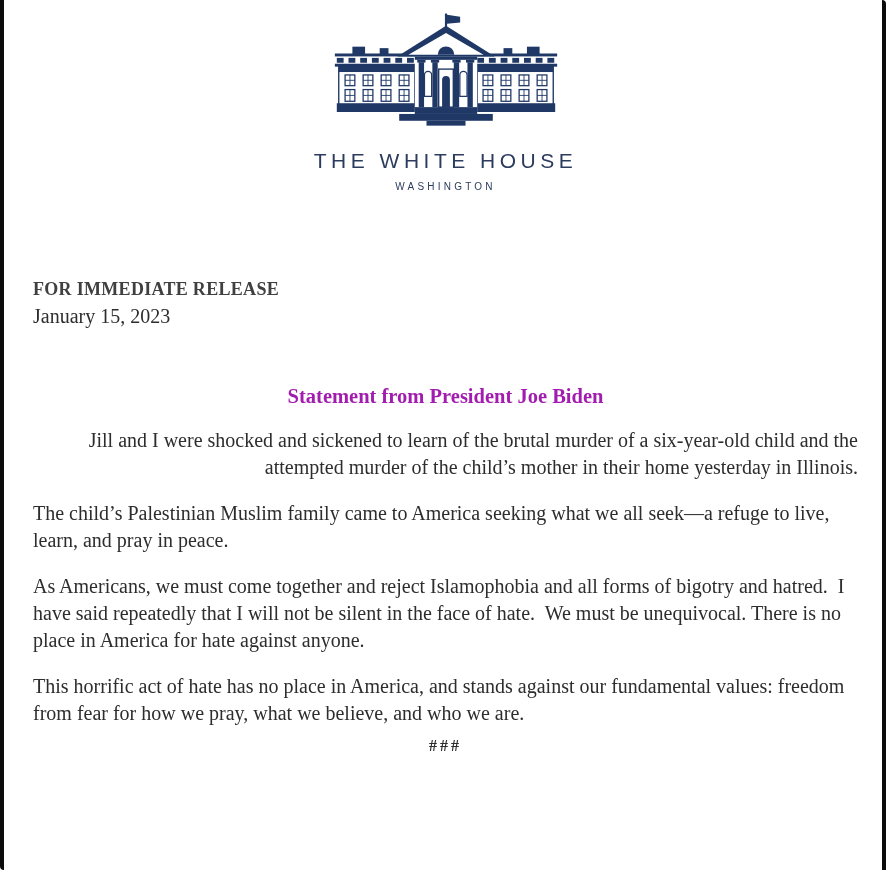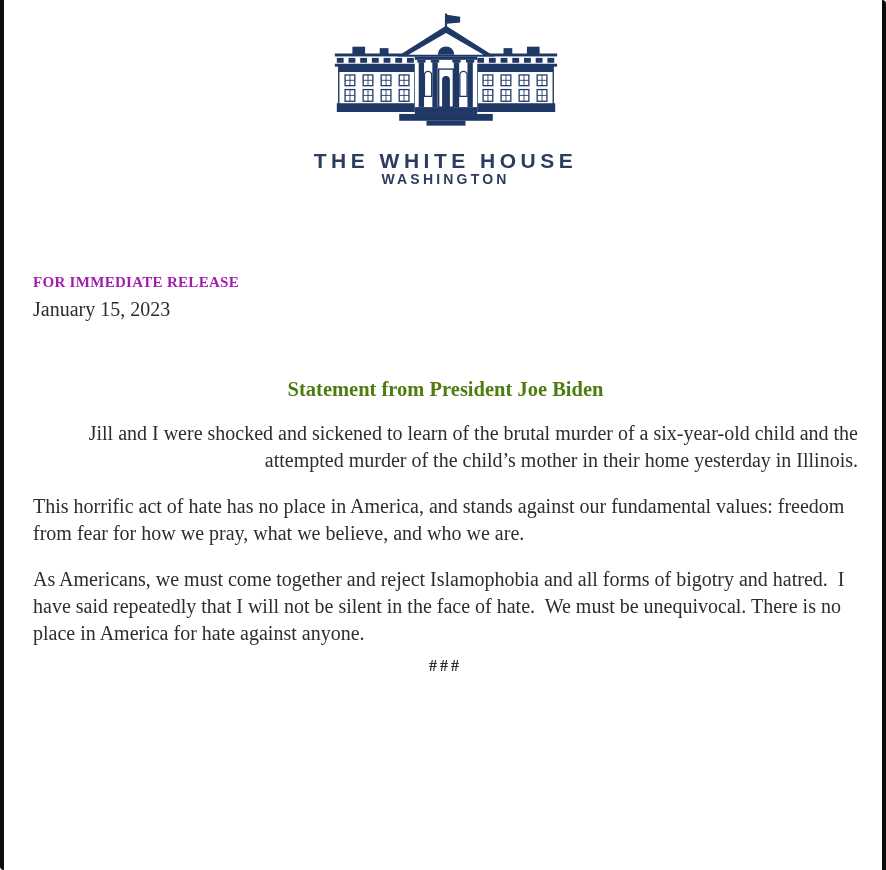--- a/index.html
+++ b/index.html
@@ -18,44 +18,44 @@
     position:absolute; inset:0; box-sizing:border-box;
     padding:12px 28px 0 33px;
   }
 
   
   .letterhead { text-align:center; }
   .logo svg { width:234px; height:122px; display:inline-block; }
   .lh-title {
     margin-top:12px; line-height:22px;
     font-family:"Liberation Sans",sans-serif;
-    font-size:21px; letter-spacing:4.5px; font-weight:700;
+    font-size:21px; letter-spacing:4.5px; font-weight:400;
     color:#2c3c5e;
   }
   .lh-sub {
-    line-height:15px;
+    margin-top:7px; line-height:15px;
     font-family:"Liberation Sans",sans-serif;
-    font-size:14px; letter-spacing:3.2px; font-weight:700;
+    font-size:10px; letter-spacing:3.2px; font-weight:400;
     color:#2c3c5e;
   }
 
   
   .release { margin-top:82px; }
   .release-label {
-    font-size:15px; line-height:27px; font-weight:bold;
-    color:#a21caf; letter-spacing:0.3px;
+    font-size:18px; line-height:27px; font-weight:bold;
+    color:#404040; letter-spacing:0.3px;
   }
   .release-date {
     font-size:20px; line-height:27px; color:#2d2d2d;
   }
 
   
   .statement-heading {
     margin:53px 0 0; text-align:center;
-    font-size:20.5px; line-height:27px; font-weight:bold; color:#4d7c0f;
+    font-size:20.5px; line-height:27px; font-weight:bold; color:#a21caf;
   }
   .para {
     margin:19px 0 0;
     font-size:20px; line-height:27px; color:#2d2d2d;
     white-space:pre-wrap;
   }
   .para.first { margin-top:17px;text-align:right; }
   .end-mark {
     margin-top:11px; text-align:center;
     font-size:16px; line-height:16px; letter-spacing:3px; color:#2d2d2d;
@@ -203,18 +203,19 @@
   </header>
 
   <section class="release">
     <div class="release-label">FOR IMMEDIATE RELEASE</div>
     <div class="release-date">January 15, 2023</div>
   </section>
 
   <h1 class="statement-heading">Statement from President Joe Biden</h1>
 
   <p class="para first">Jill and I were shocked and sickened to learn of the brutal murder of a six-year-old child and the attempted murder of the child’s mother in their home yesterday in Illinois.</p>
+  <p class="para">The child’s Palestinian Muslim family came to America seeking what we all seek—a refuge to live, learn, and pray in peace.</p>
+  <p class="para">As Americans, we must come together and reject Islamophobia and all forms of bigotry and hatred.  I have said repeatedly that I will not be silent in the face of hate.  We must be unequivocal. There is no place in America for hate against anyone.</p>
   <p class="para">This horrific act of hate has no place in America, and stands against our fundamental values: freedom from fear for how we pray, what we believe, and who we are.</p>
-  <p class="para">As Americans, we must come together and reject Islamophobia and all forms of bigotry and hatred.  I have said repeatedly that I will not be silent in the face of hate.  We must be unequivocal. There is no place in America for hate against anyone.</p>
 
   <div class="end-mark">###</div>
 
 </div>
 
 </body></html>

